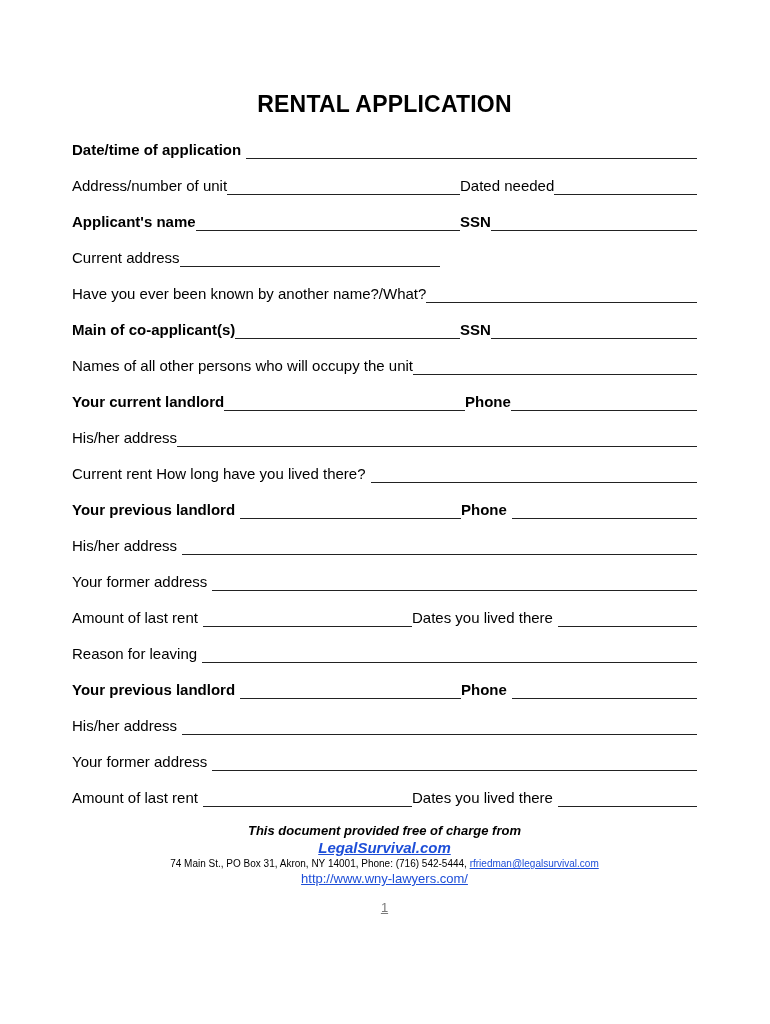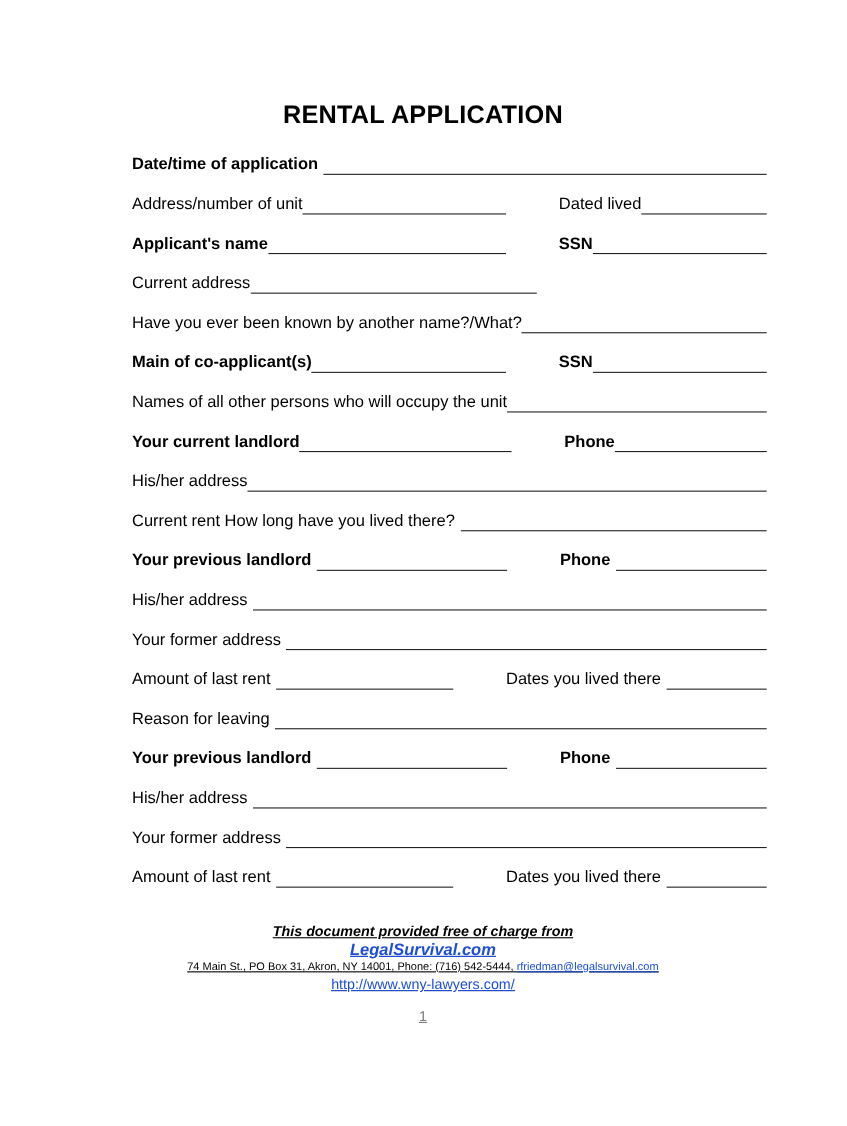--- a/index.html
+++ b/index.html
@@ -28,39 +28,38 @@
   .form-rows { }
   .form-row {
     display: flex;
     align-items: flex-end;
     height: 20px;
     margin-bottom: 16px;
     white-space: nowrap;
     font-size: 15px;
     line-height: 19px;
   }
-  .label { flex: 0 0 auto; margin-left: 48px; }
+  .label { flex: 0 0 auto; }
   .label.bold { font-weight: 700; }
   .line {
     display: block;
     height: 4px;
     border-bottom: 1.5px solid #222222;
     flex: 0 0 auto;
   }
   .line.fill { flex: 1 1 auto; }
   .col2 {
     display: flex;
     align-items: flex-end;
     flex: 0 0 auto;
   }
   .mid-gap { flex: 0 0 8px; }
   .footer {
-    margin-top: 32px;
+    margin-top: 16px;
     text-align: center;
-    text-decoration: underline;
   }
   .f-provided {
     font-size: 13px;
     line-height: 16px;
     font-weight: 700;
     font-style: italic;
   }
   .f-brand {
     font-size: 15px;
     line-height: 17px;
@@ -97,21 +96,21 @@
 
   <div class="form-rows" id="form-rows">
       <div class="form-row">
         <span class="label bold">Date/time of application</span>
         <span class="line fill" style="margin-left: 5px;"></span>
       </div>
       <div class="form-row">
         <span class="label">Address/number of unit</span>
         <span class="line fill"></span>
         <div class="col2" style="width: 237px;">
-          <span class="label">Dated lived</span>
+          <span class="label">Dated needed</span>
           <span class="line fill"></span>
         </div>
       </div>
       <div class="form-row">
         <span class="label bold">Applicant's name</span>
         <span class="line fill"></span>
         <div class="col2" style="width: 237px;">
           <span class="label bold">SSN</span>
           <span class="line fill"></span>
         </div>

